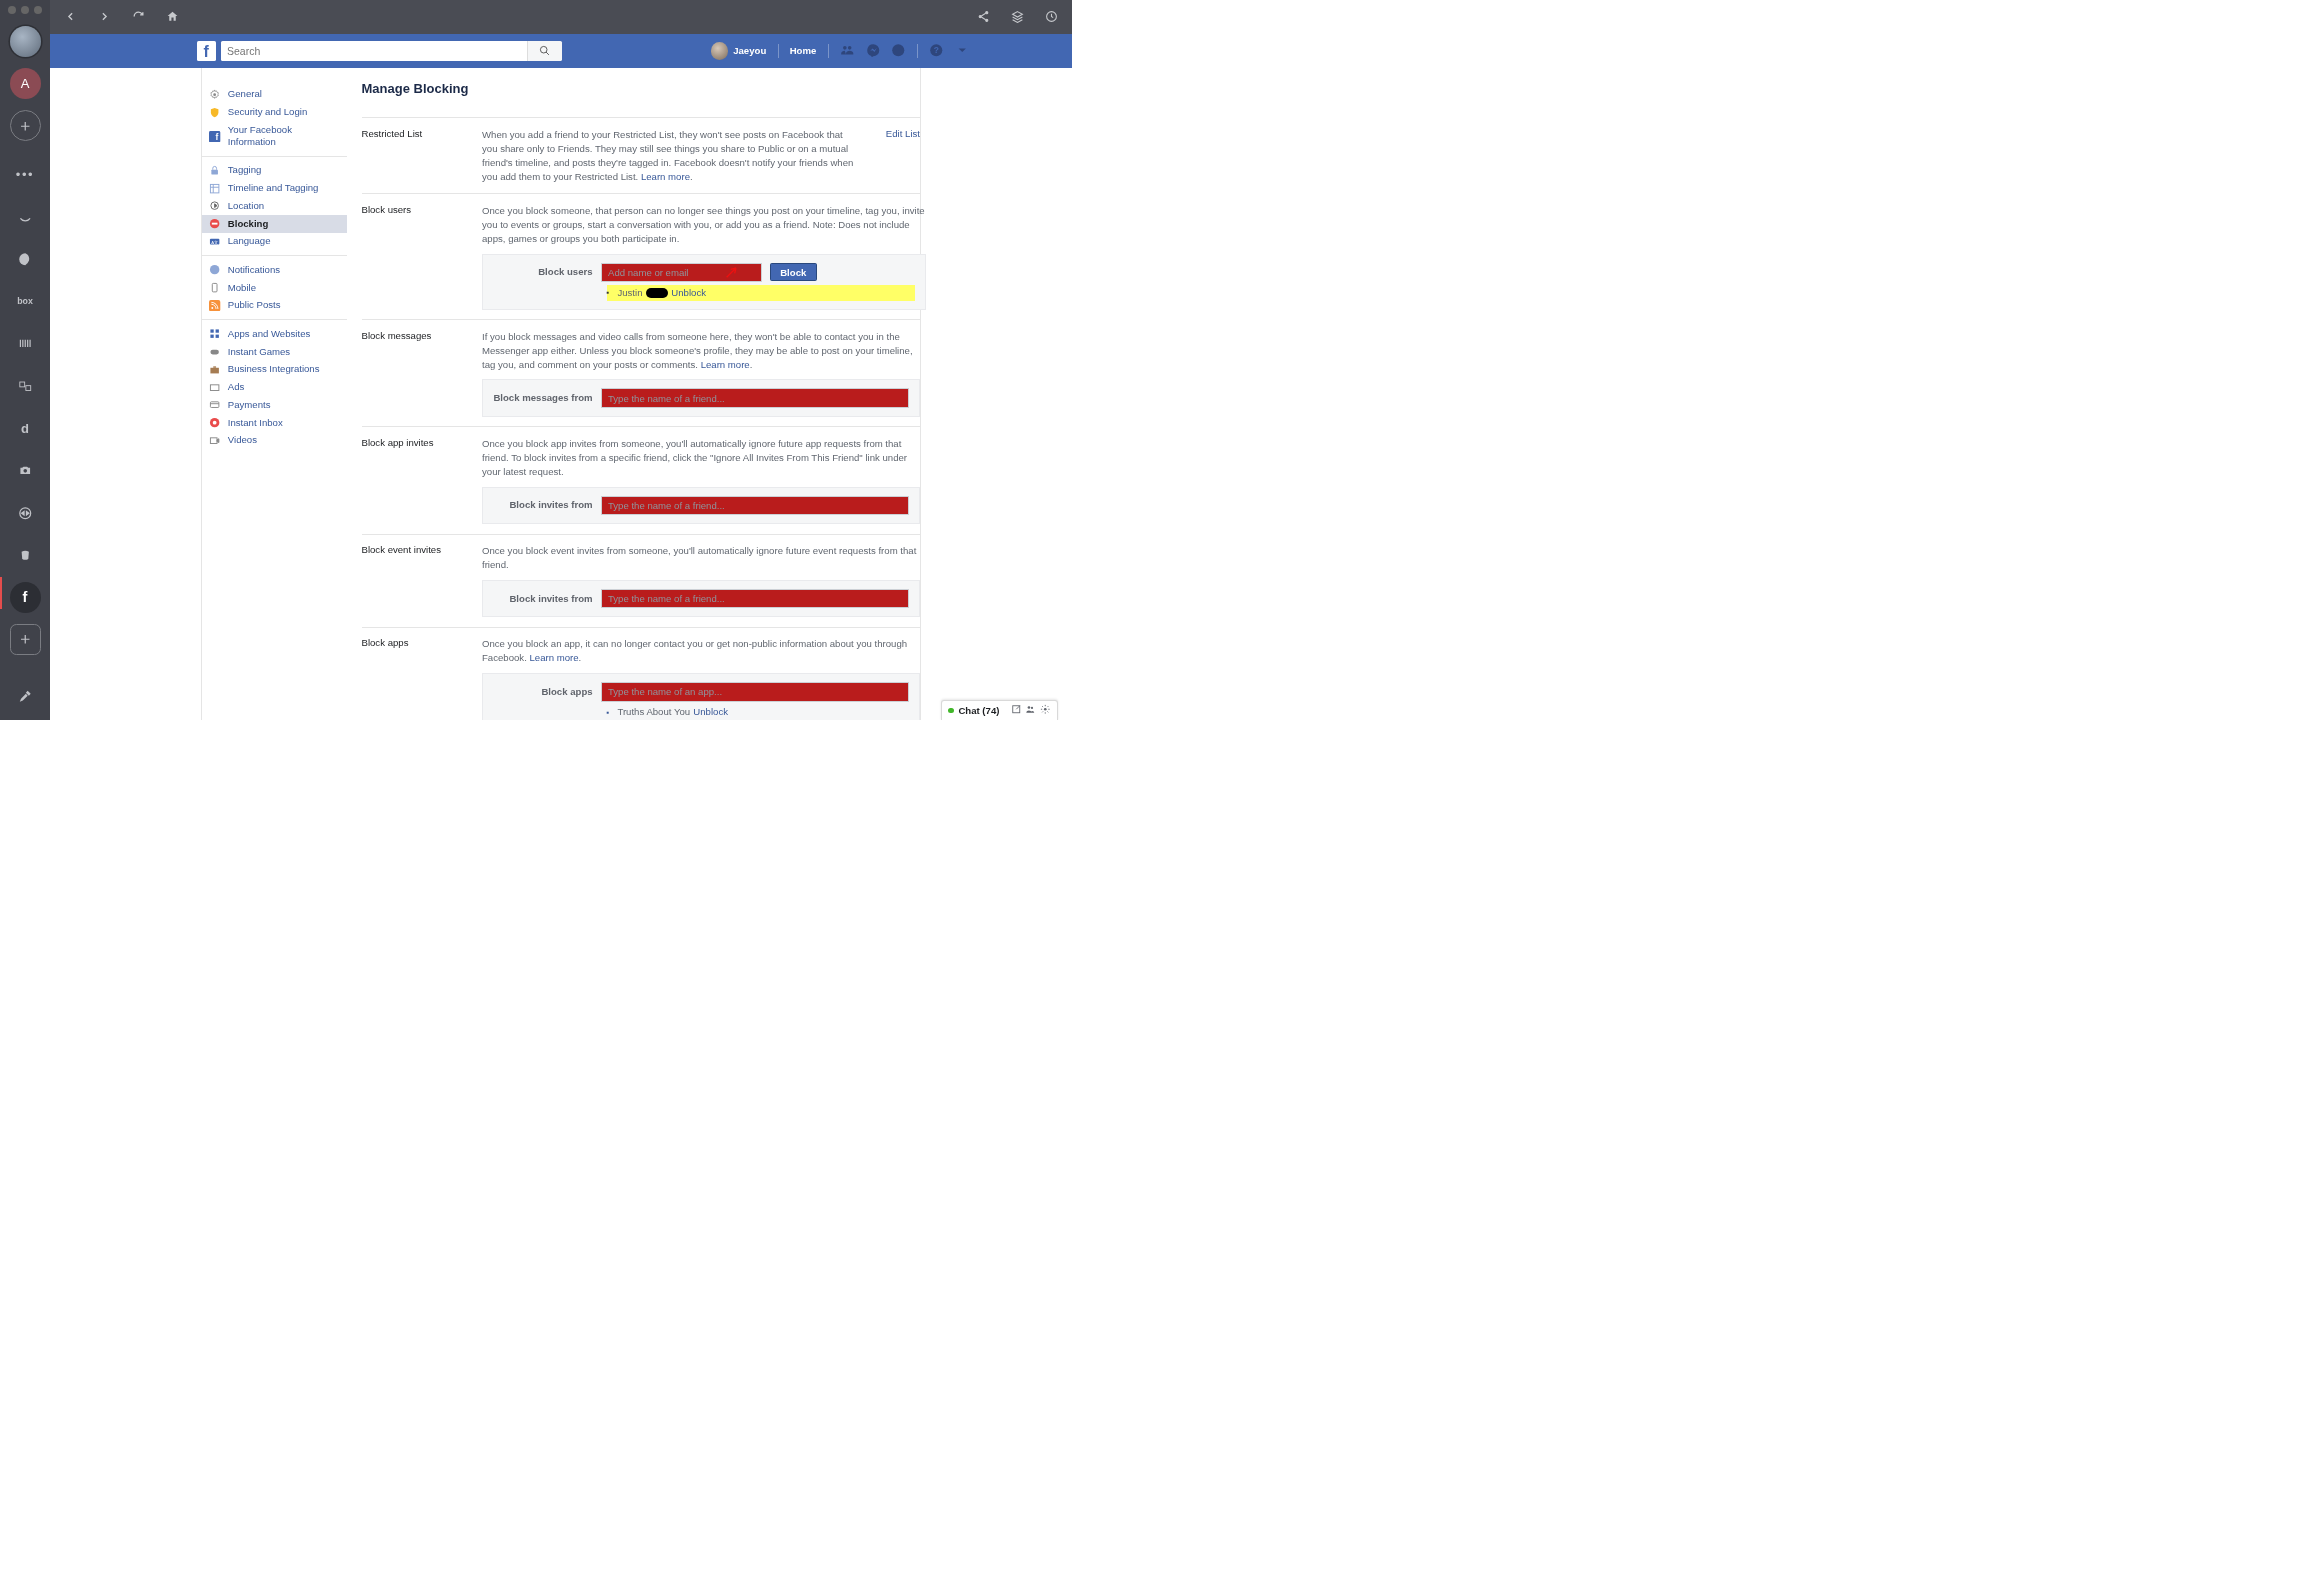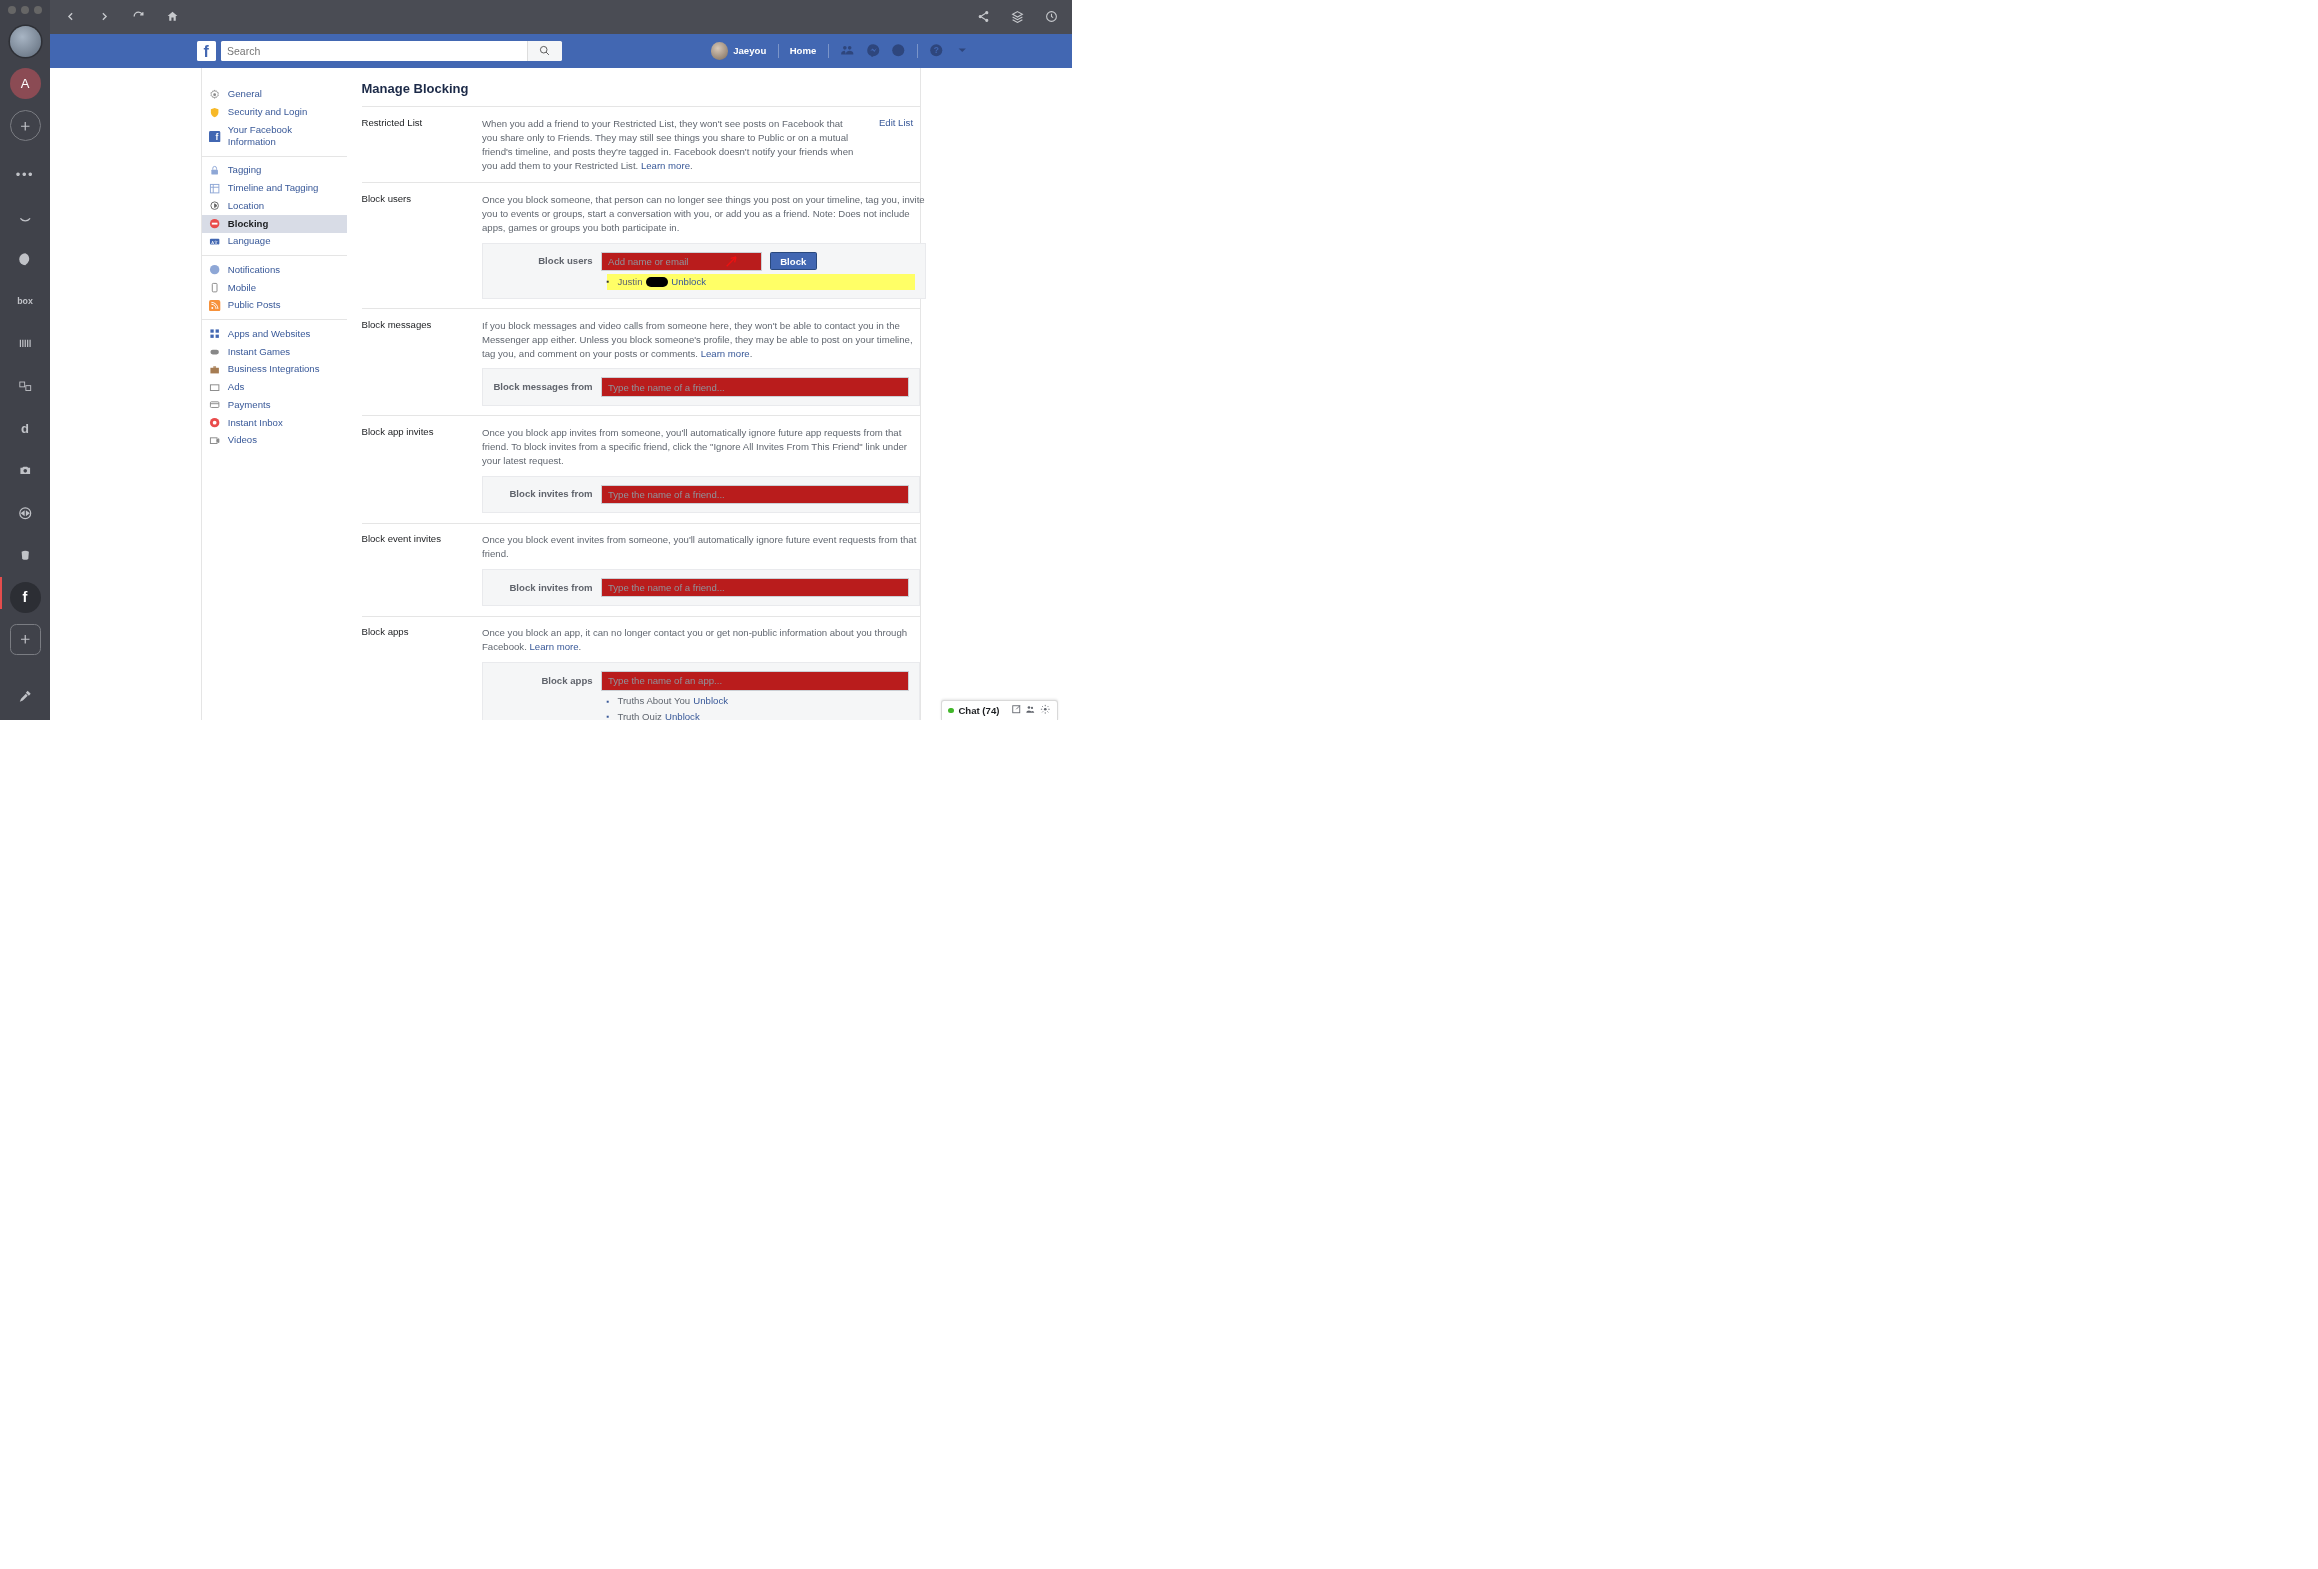--- a/index.html
+++ b/index.html
@@ -66,25 +66,25 @@
 .settings-side { width: 145px; }
 .settings-group { border-bottom: 0.8px solid #e5e5e5; padding: 4.8px 0; }
 .settings-group:last-child { border-bottom: none; }
 .settings-item { display: flex; align-items: center; gap: 6.4px; padding: 2.4px 6.4px; font-size: 9.6px; color: #385898; cursor: pointer; line-height: 1.3; }
 .settings-item.active { background: #d8dce6; font-weight: bold; color: #1c1e21; }
 .settings-item .sicon { width: 13px; height: 13px; display: flex; align-items: center; justify-content: center; flex-shrink: 0; }
 .settings-item .sicon svg { width: 11.3px; height: 11.3px; }
 
 
 .panel { flex: 1; min-width: 0; }
-.panel h2 { font-size: 13px; color: #1c2a48; font-weight: bold; margin-bottom: 4px; padding-bottom: 6.4px;}
+.panel h2 { font-size: 13px; color: #1c2a48; font-weight: bold; margin-bottom: 15px; padding-bottom: 6.4px;}
 .section { border-top: 0.8px solid #e5e5e5; padding: 9.6px 0; display: flex; gap: 14.5px; }
 .section-label { width: 106px; font-weight: normal; font-size: 9.6px; color: #1c1e21; flex-shrink: 0; }
 .section-body { flex: 1; font-size: 9.6px; color: #616770; line-height: 1.45; }
-.section-action { width: 48px; text-align: center; }
+.section-action { width: 48px; text-align: right; }
 .section-action a { color: #385898; font-size: 9.6px; cursor: pointer; }
 .learn-more { color: #385898; cursor: pointer; }
 
 .input-row { background: #f5f6f7; border: 0.8px solid #e9eaed; padding: 8px 9.6px; margin-top: 8px; }
 .input-line { display: flex; align-items: center; gap: 8px; }
 .input-line label { font-weight: bold; color: #60646c; text-align: right; width: 100px; font-size: 9.6px; }
 .input-line input { flex: 1; height: 19.3px; border: 0.8px solid #ccd0d5; padding: 0 6.4px; font-size: 9.6px; background: #b91c1c; }
 .input-line input::placeholder { color: #90949c; }
 .block-btn { background: #4267b2; color:#fff; border:0.8px solid #29487d; padding: 2.4px 9.6px; font-weight: bold; font-size: 9.6px; border-radius: 1.6px; cursor: pointer; }
 

